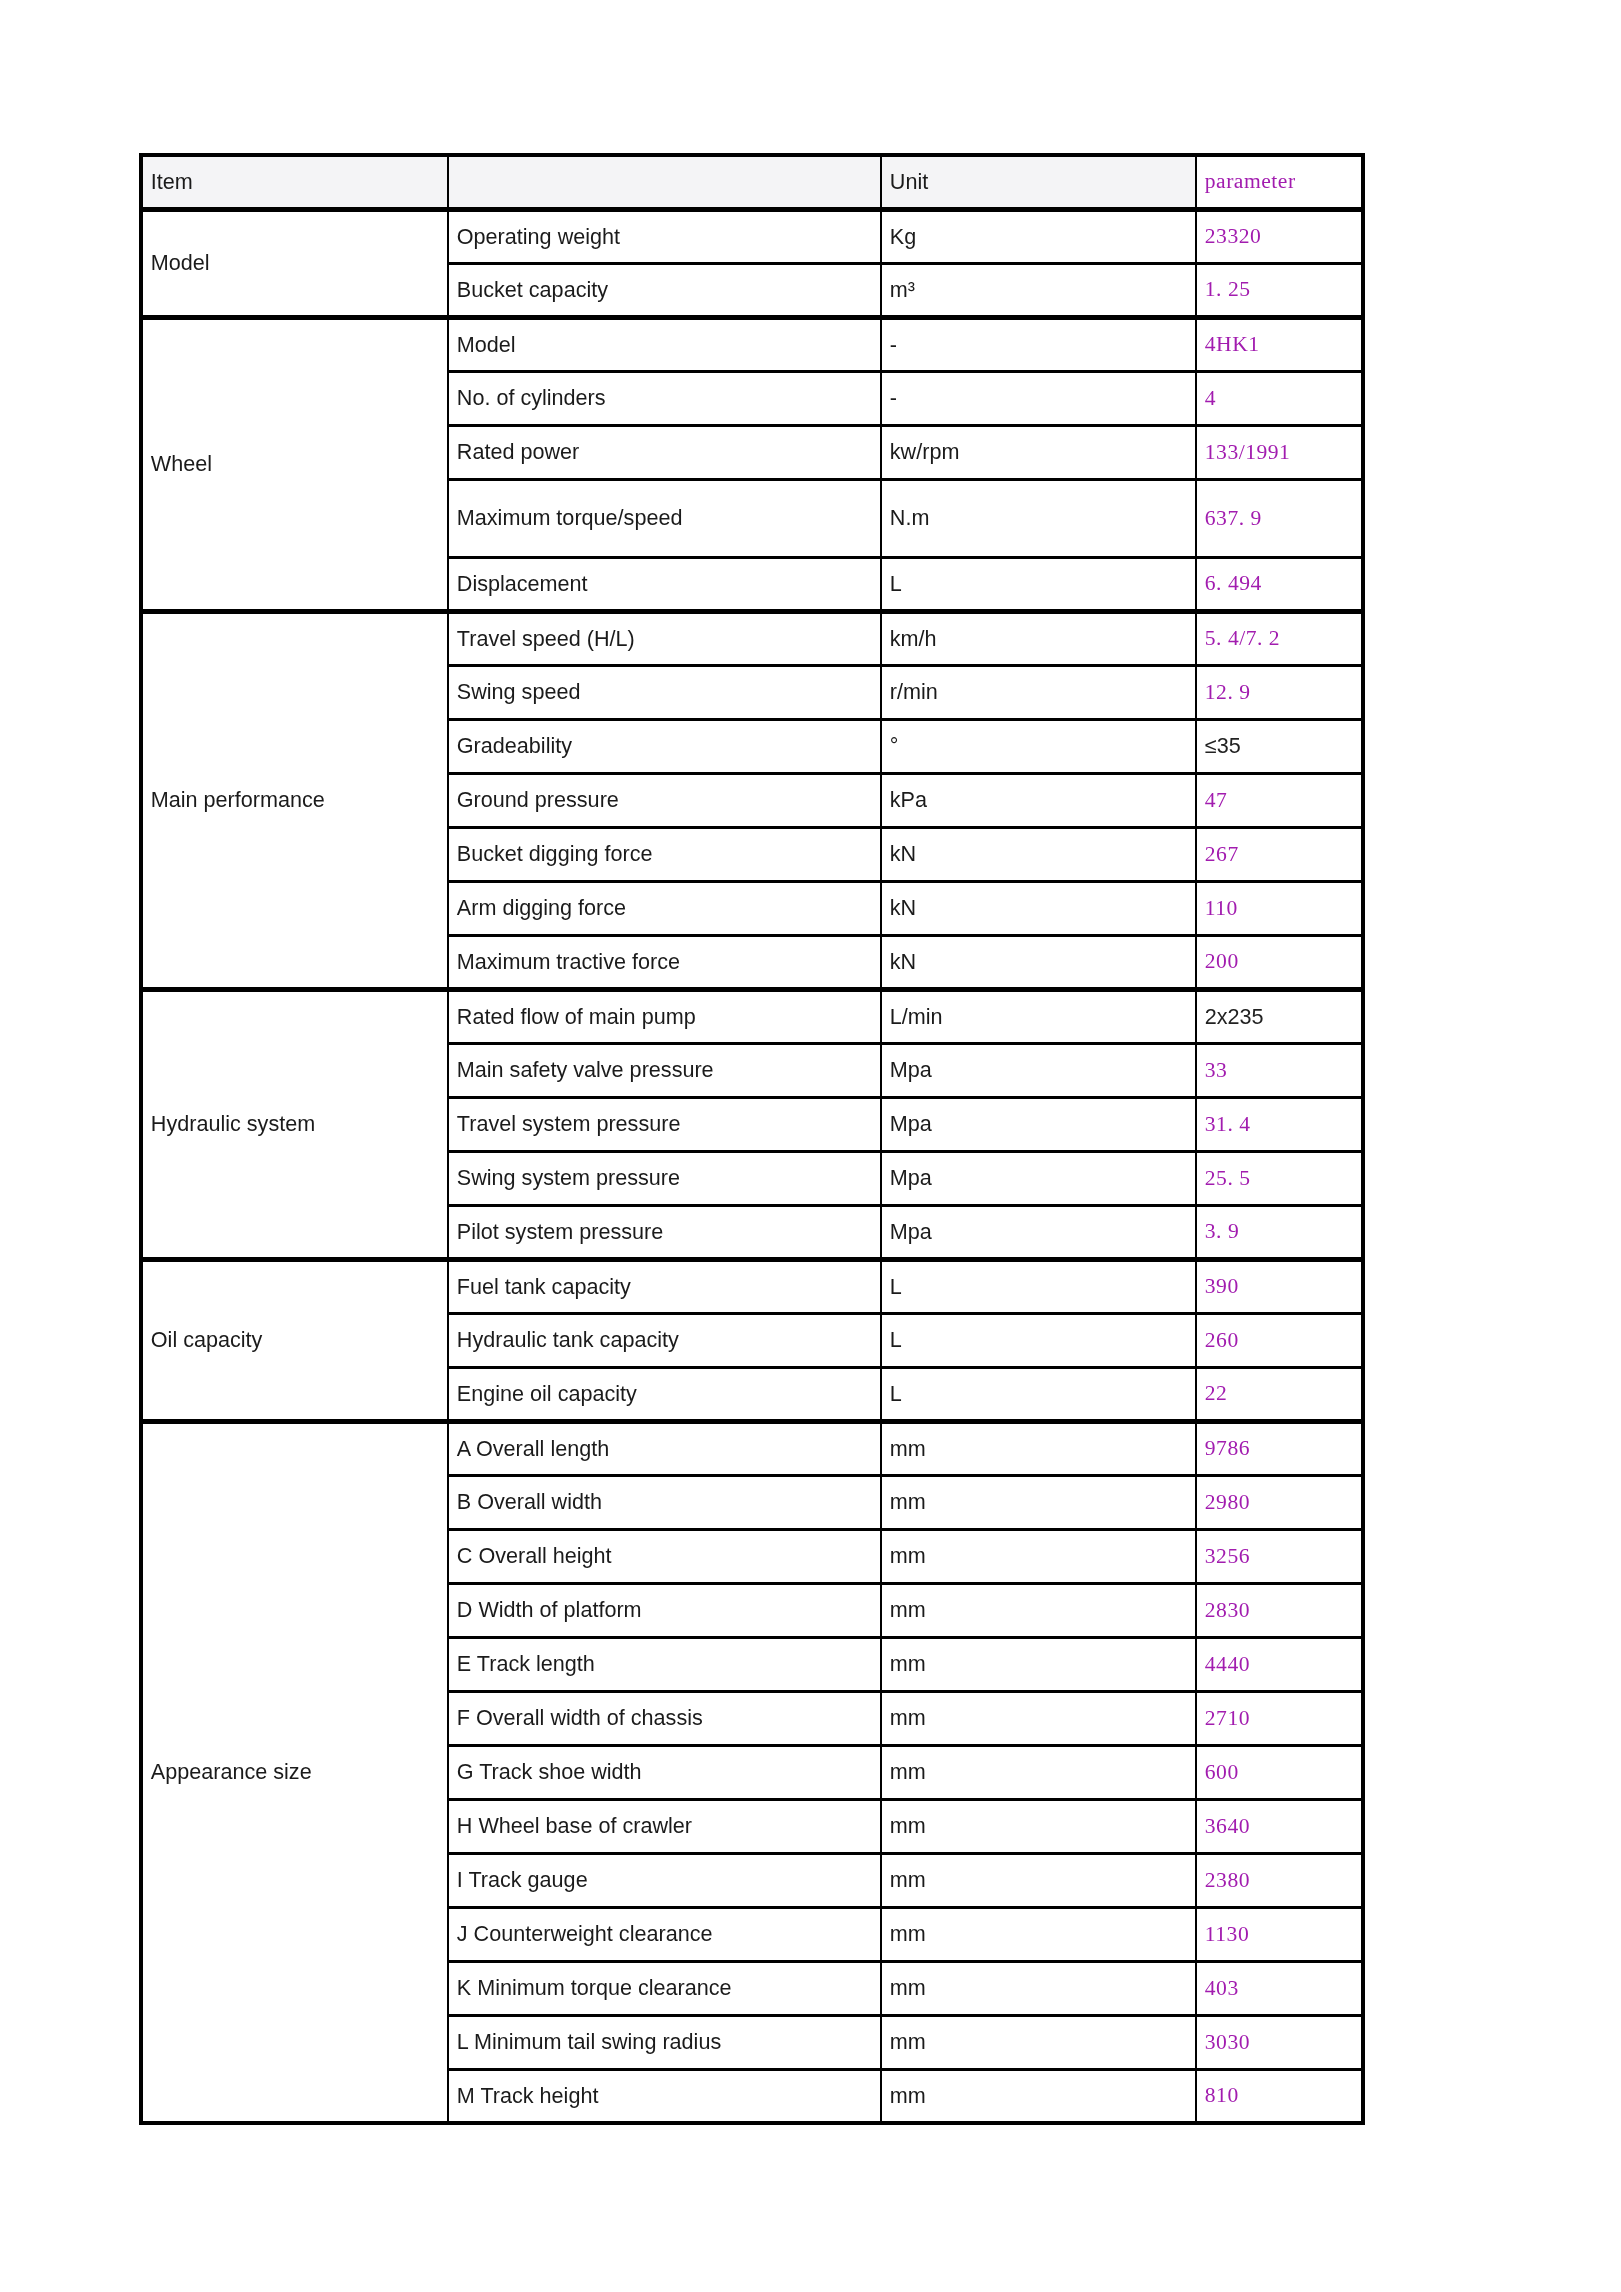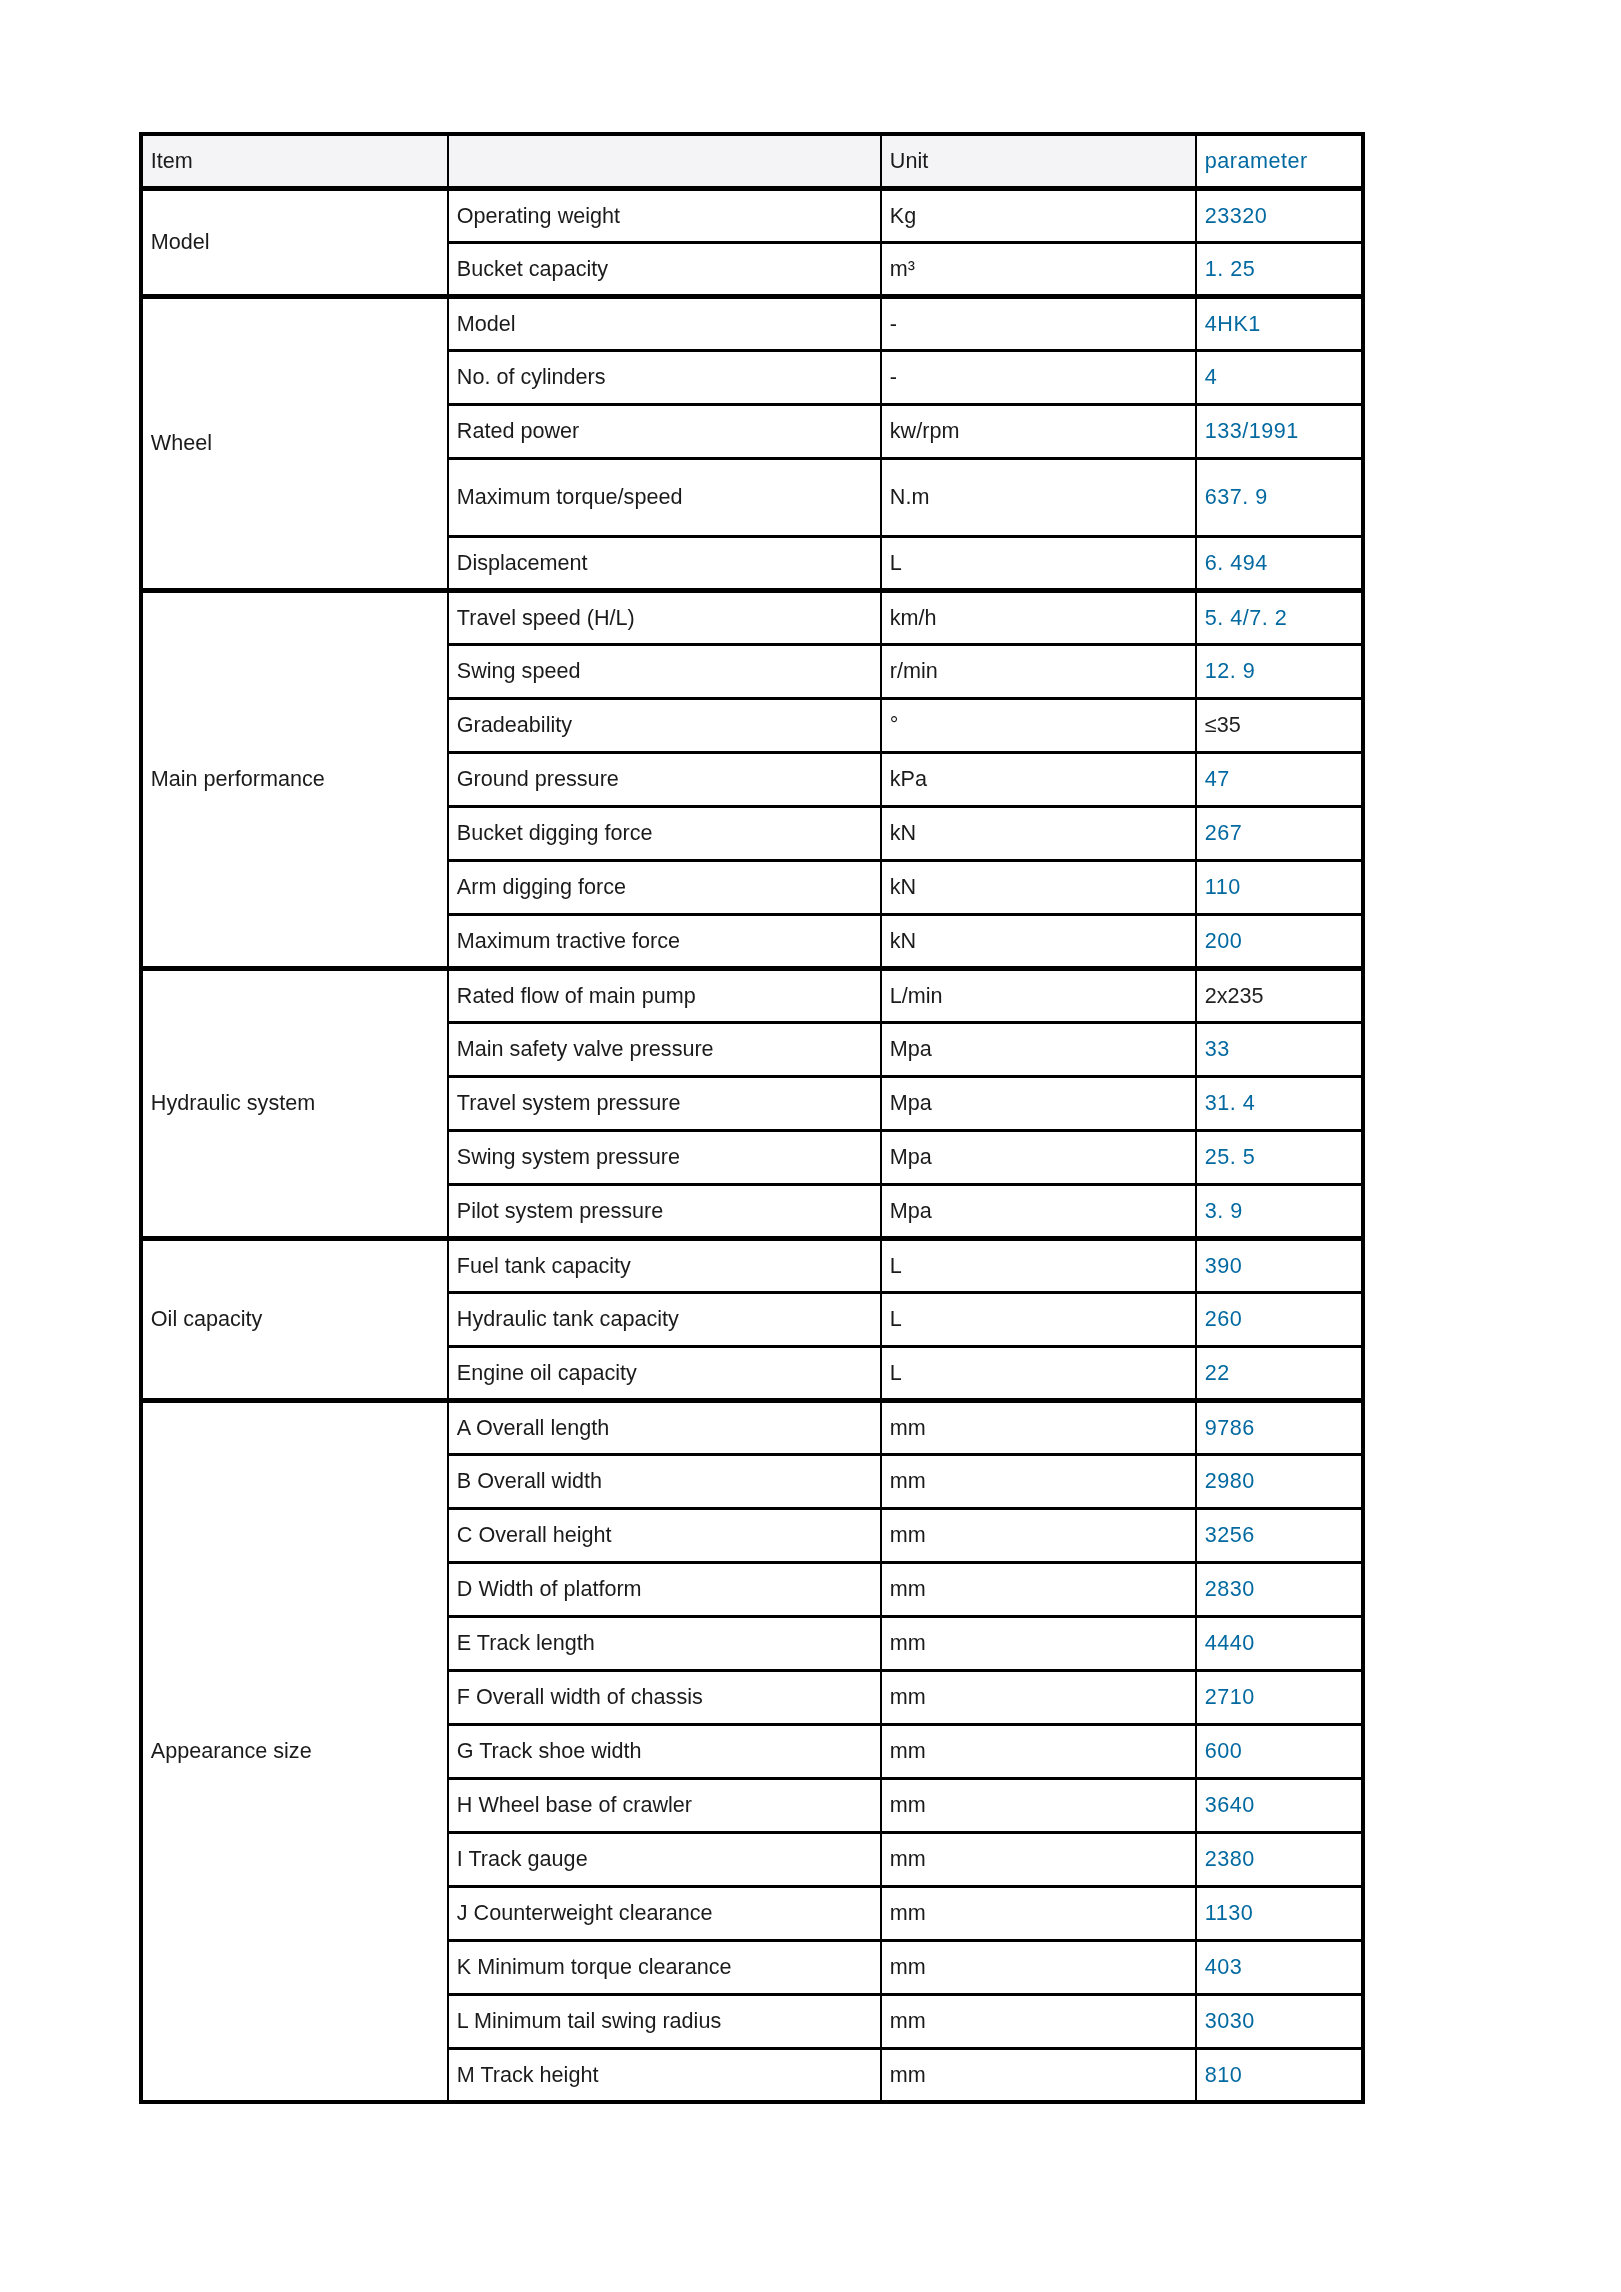--- a/index.html
+++ b/index.html
@@ -7,21 +7,21 @@
   .page {
     position: relative;
     width: 1621px;
     height: 2293px;
     background: #ffffff;
     font-family: "Liberation Sans", sans-serif;
   }
   table.spec {
     position: absolute;
     left: 139px;
-    top: 132px;
+    top: 153px;
     width: 1221px;
     border-collapse: collapse;
     table-layout: fixed;
     border: 4.9px solid #000000;
   }
   .spec col.c1 { width: 307px; }
   .spec col.c2 { width: 433px; }
   .spec col.c3 { width: 315px; }
   .spec col.c4 { width: 167px; }
   .spec tr { height: 54px; }
@@ -36,23 +36,23 @@
     font-size: 21.6px;
     color: #1b1b1b;
     overflow: hidden;
     white-space: nowrap;
   }
   .spec tr.g-first > td, .spec tr.g-first > th { border-top: 5.9px solid #000000; }
   .spec thead th { background: #f4f4f6; }
   .spec thead th.param-h { background: #ffffff; }
   .spec td.param, .spec th.param-h {
     border-left: 2.9px solid #000000;
-    font-family: Liberation Sans, sans-serif;
+    font-family: Liberation Serif, serif;
     letter-spacing: 0.5px;
-    color: #0369a1;
+    color: #a21caf;
   }
   .spec td.param.sans {
     font-family: "Liberation Sans", sans-serif;
     letter-spacing: 0;
     color: #222222;
     margin-top: 45px;
   }
 </style>
 </head>
 <body>

